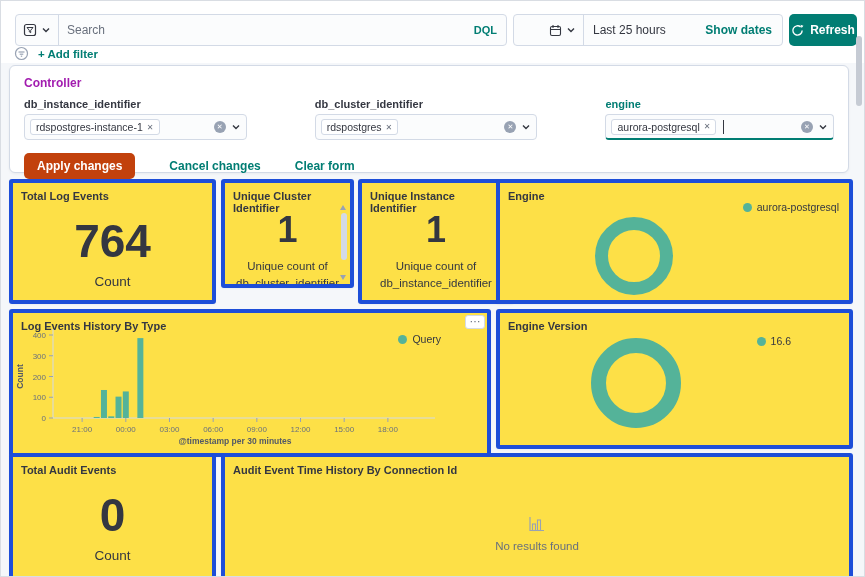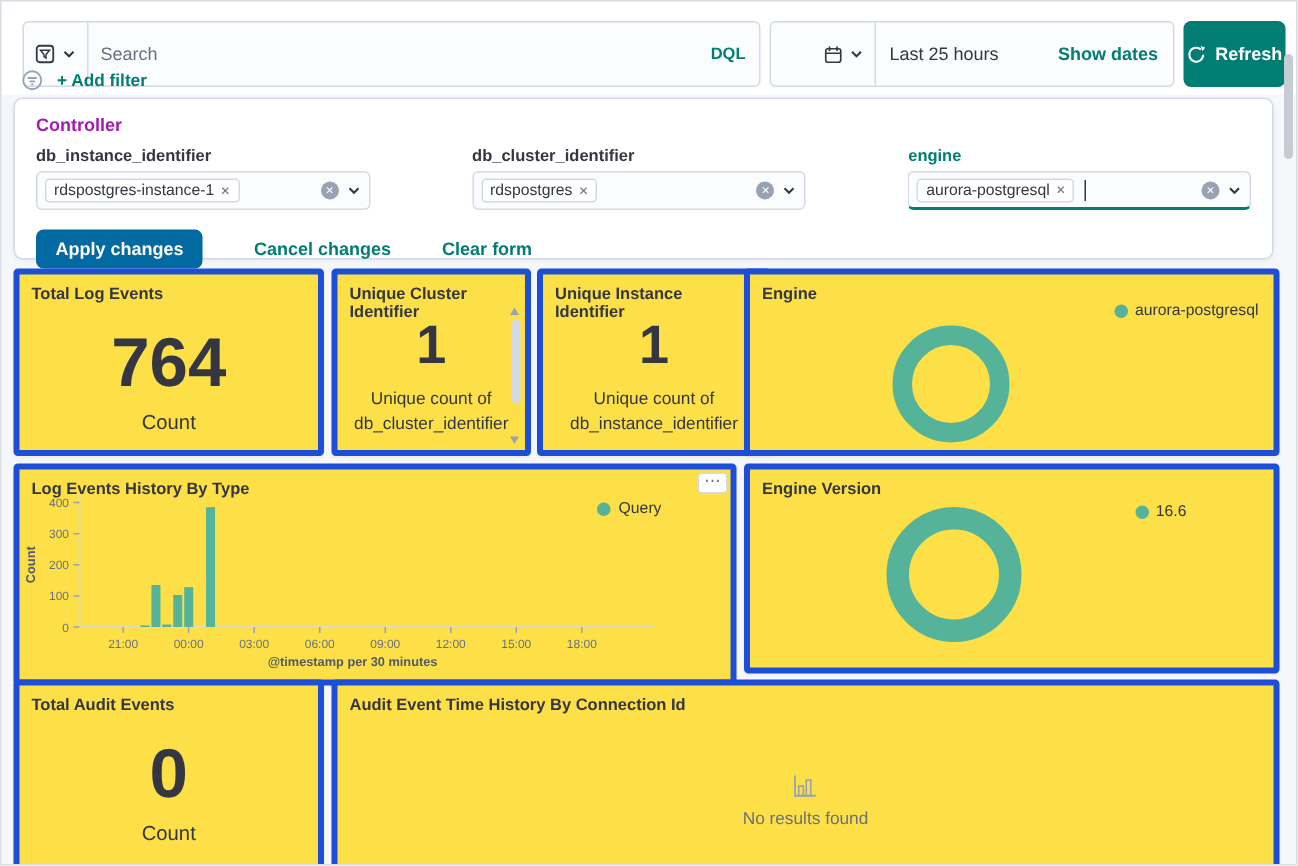--- a/index.html
+++ b/index.html
@@ -2,21 +2,21 @@
 <html><head>
 <meta charset="utf-8">
 <style>
   * { margin:0; padding:0; box-sizing:border-box; }
   body { background:#e8e8e8; font-family:"Liberation Sans", sans-serif; }
   .screen { position:relative; width:865px; height:577px; background:#fff;
             border:1px solid #d9dde3; overflow:hidden; }
   .content-bg { position:absolute; left:0; top:62px; right:0; bottom:0; background:#f5f7fa; }
 
   
-  .search-row { position:absolute; left:14px; top:13px; width:842px; height:44px; display:flex; gap:6px; }
+  .search-row { position:absolute; left:14px; top:13px; width:842px; height:32px; display:flex; gap:6px; }
   .search-box { flex:0 0 492px; display:flex; align-items:center; background:#fbfcfd;
                 border:1px solid #d3dae6; border-radius:4px; }
   .box-seg { display:flex; align-items:center; gap:4px; padding:0 7px; height:100%;
              border-right:1px solid #d3dae6; cursor:pointer; }
   .search-input { flex:1; border:none; outline:none; background:transparent; font-size:12px;
                   color:#343741; padding:0 8px; font-family:"Liberation Sans", sans-serif; }
   .search-input::placeholder { color:#69707d; }
   .dql { font-size:11px; font-weight:700; color:#017d73; padding-right:9px; cursor:pointer; }
   .date-box { flex:0 0 270px; display:flex; align-items:center; background:#fbfcfd;
               border:1px solid #d3dae6; border-radius:4px;padding-left:28px; }
@@ -43,21 +43,21 @@
            display:flex; align-items:center; padding:0 5px; cursor:text; }
   .combo.focused { border-bottom:2px solid #017d73; }
   .pill { display:inline-flex; align-items:center; gap:4px; background:#fff; border:1px solid #d3dae6;
           border-radius:3px; padding:1px 5px; font-size:10.5px; color:#343741; white-space:nowrap; cursor:pointer; }
   .pill-x { font-size:8px; color:#69707d; cursor:pointer; }
   .caret { width:1px; height:14px; background:#343741; margin-left:7px; }
   .combo-right { margin-left:auto; display:flex; align-items:center; gap:5px; }
   .clear-circle { width:12px; height:12px; border-radius:50%; background:#98a2b3; color:#fff;
                   font-size:7px; display:flex; align-items:center; justify-content:center; cursor:pointer; }
   .btn-row { display:flex; align-items:center; margin-top:13px; }
-  .apply-btn { background:#0369a1; color:#fff; border:none; border-radius:5px; padding:6px 13px;
+  .apply-btn { background:#c2410c; color:#fff; border:none; border-radius:5px; padding:6px 13px;
                font-size:12px; font-weight:700; cursor:pointer; font-family:"Liberation Sans", sans-serif; }
   .link-btn { background:none; border:none; color:#017d73; font-size:12px; font-weight:700;
               margin-left:34px; cursor:pointer; font-family:"Liberation Sans", sans-serif; }
 
   
   .panel { position:absolute; background:#fde047; border:4px solid #1d4ed8; border-radius:3px;
            box-shadow:0 1px 2px rgba(0,0,0,.04); overflow:hidden; }
   .panel-title { font-size:11px; font-weight:700; color:#343741; padding:7px 8px 0 8px; }
   .metric-body { position:absolute; left:0; right:0; top:20px; height:100px; display:flex;
                  flex-direction:column; align-items:center; justify-content:center; gap:10px; }
@@ -208,21 +208,21 @@
   </div>
 
   <div class="panel" style="left:8px; top:178px; width:207px; height:125px;">
     <div class="panel-title">Total Log Events</div>
     <div class="metric-body">
       <div class="metric-value-lg">764</div>
       <div class="metric-label">Count</div>
     </div>
   </div>
 
-  <div class="panel" style="left:220px; top:178px; width:133px; height:125px;">
+  <div class="panel" style="left:220px; top:178px; width:133px; height:109px;">
     <div class="panel-title">Unique Cluster Identifier</div>
     <div class="metric-body" style="height:98px;">
       <div class="metric-value-md">1</div>
       <div class="metric-sublabel">Unique count of db_cluster_identifier</div>
     </div>
     <div class="vscroll">
       <div class="arr-up"></div>
       <div class="thumb"></div>
       <div class="arr-dn"></div>
     </div>

